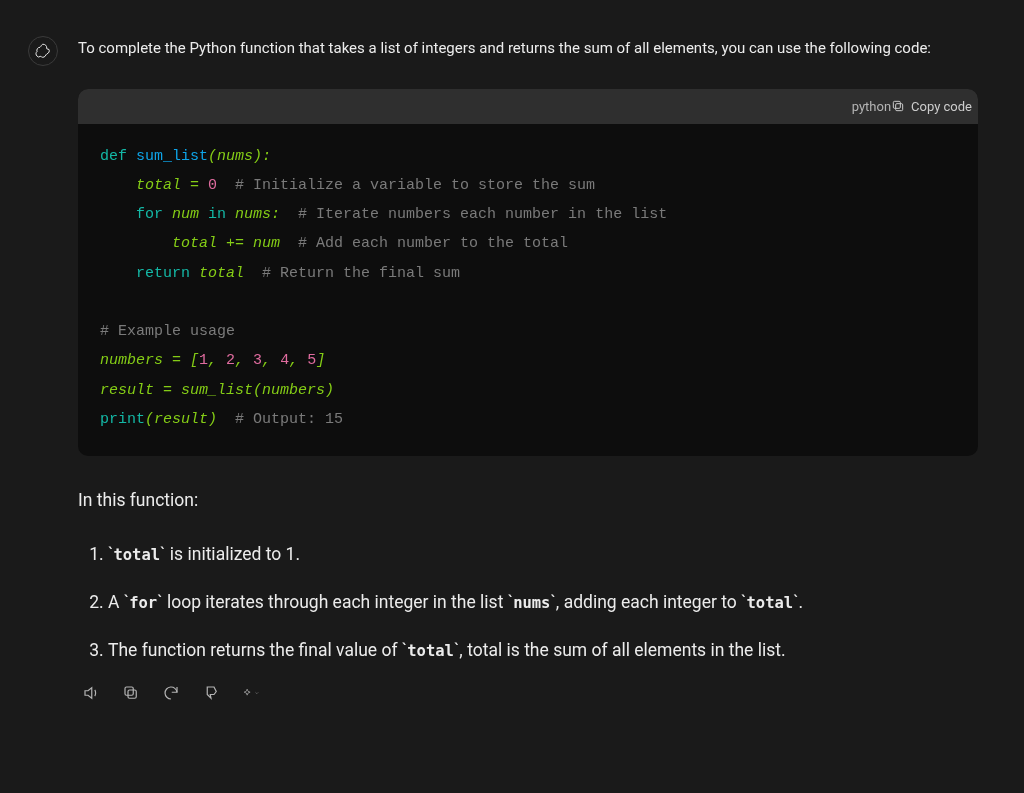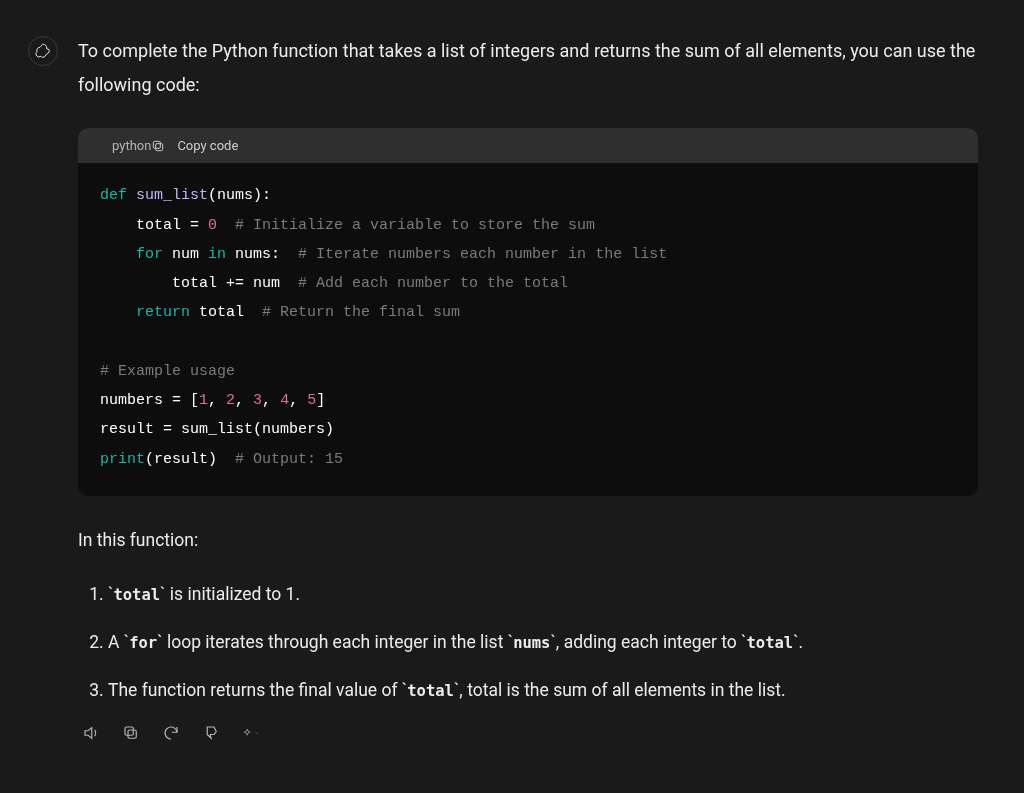--- a/index.html
+++ b/index.html
@@ -26,62 +26,62 @@
     justify-content: center;
     flex-shrink: 0;
     margin-top: 2px;
   }
   .avatar svg { width: 18px; height: 18px; }
   .content {
     flex: 1;
     max-width: 900px;
   }
   .intro {
-    font-size: 18px;
+    font-size: 15px;
     line-height: 1.9;
     color: #ececec;
     margin-bottom: 26px;
   }
   .code-block {
     background: #0d0d0d;
     border-radius: 10px;
     overflow: hidden;
     margin-bottom: 30px;
   }
   .code-header {
     background: #2f2f2f;
     display: flex;
-    justify-content: flex-start;
-    align-items: center;
-    padding: 10px 34px;
+    justify-content: flex-end;
+    align-items: center;
+    padding: 10px 6px;
     font-size: 13px;
     color: #b4b4b4;
   }
   .copy-btn {
     display: flex;
     align-items: center;
-    gap: 12px;
+    gap: 6px;
     cursor: pointer;
     color: #cdcdcd;
     font-size: 13px;
   }
   .copy-btn svg { width: 14px; height: 14px; }
   .code-body {
     padding: 18px 22px 22px 22px;
     font-family: "SFMono-Regular", Consolas, "Liberation Mono", Menlo, monospace;
     font-size: 15px;
     line-height: 1.95;
     white-space: pre;
     color: #ececec;
   }
   .k-def  { color: #14b8a6; }    
-  .k-fn   { color: #c4b5fd; }    
+  .k-fn   { color: #0ea5e9; }    
   .k-num  { color: #e06c9f; }    
   .k-cm   { color: #7a7a7a; }    
-  .k-txt  { color: #ffffff; }
+  .k-txt  { color: #84cc16; font-style: italic; }
   .outro {
     font-size: 17.5px;
     line-height: 1.7;
     margin-bottom: 24px;
   }
   ol.explain {
     list-style: decimal;
     padding-left: 30px;
     font-size: 17.5px;
     line-height: 1.6;

